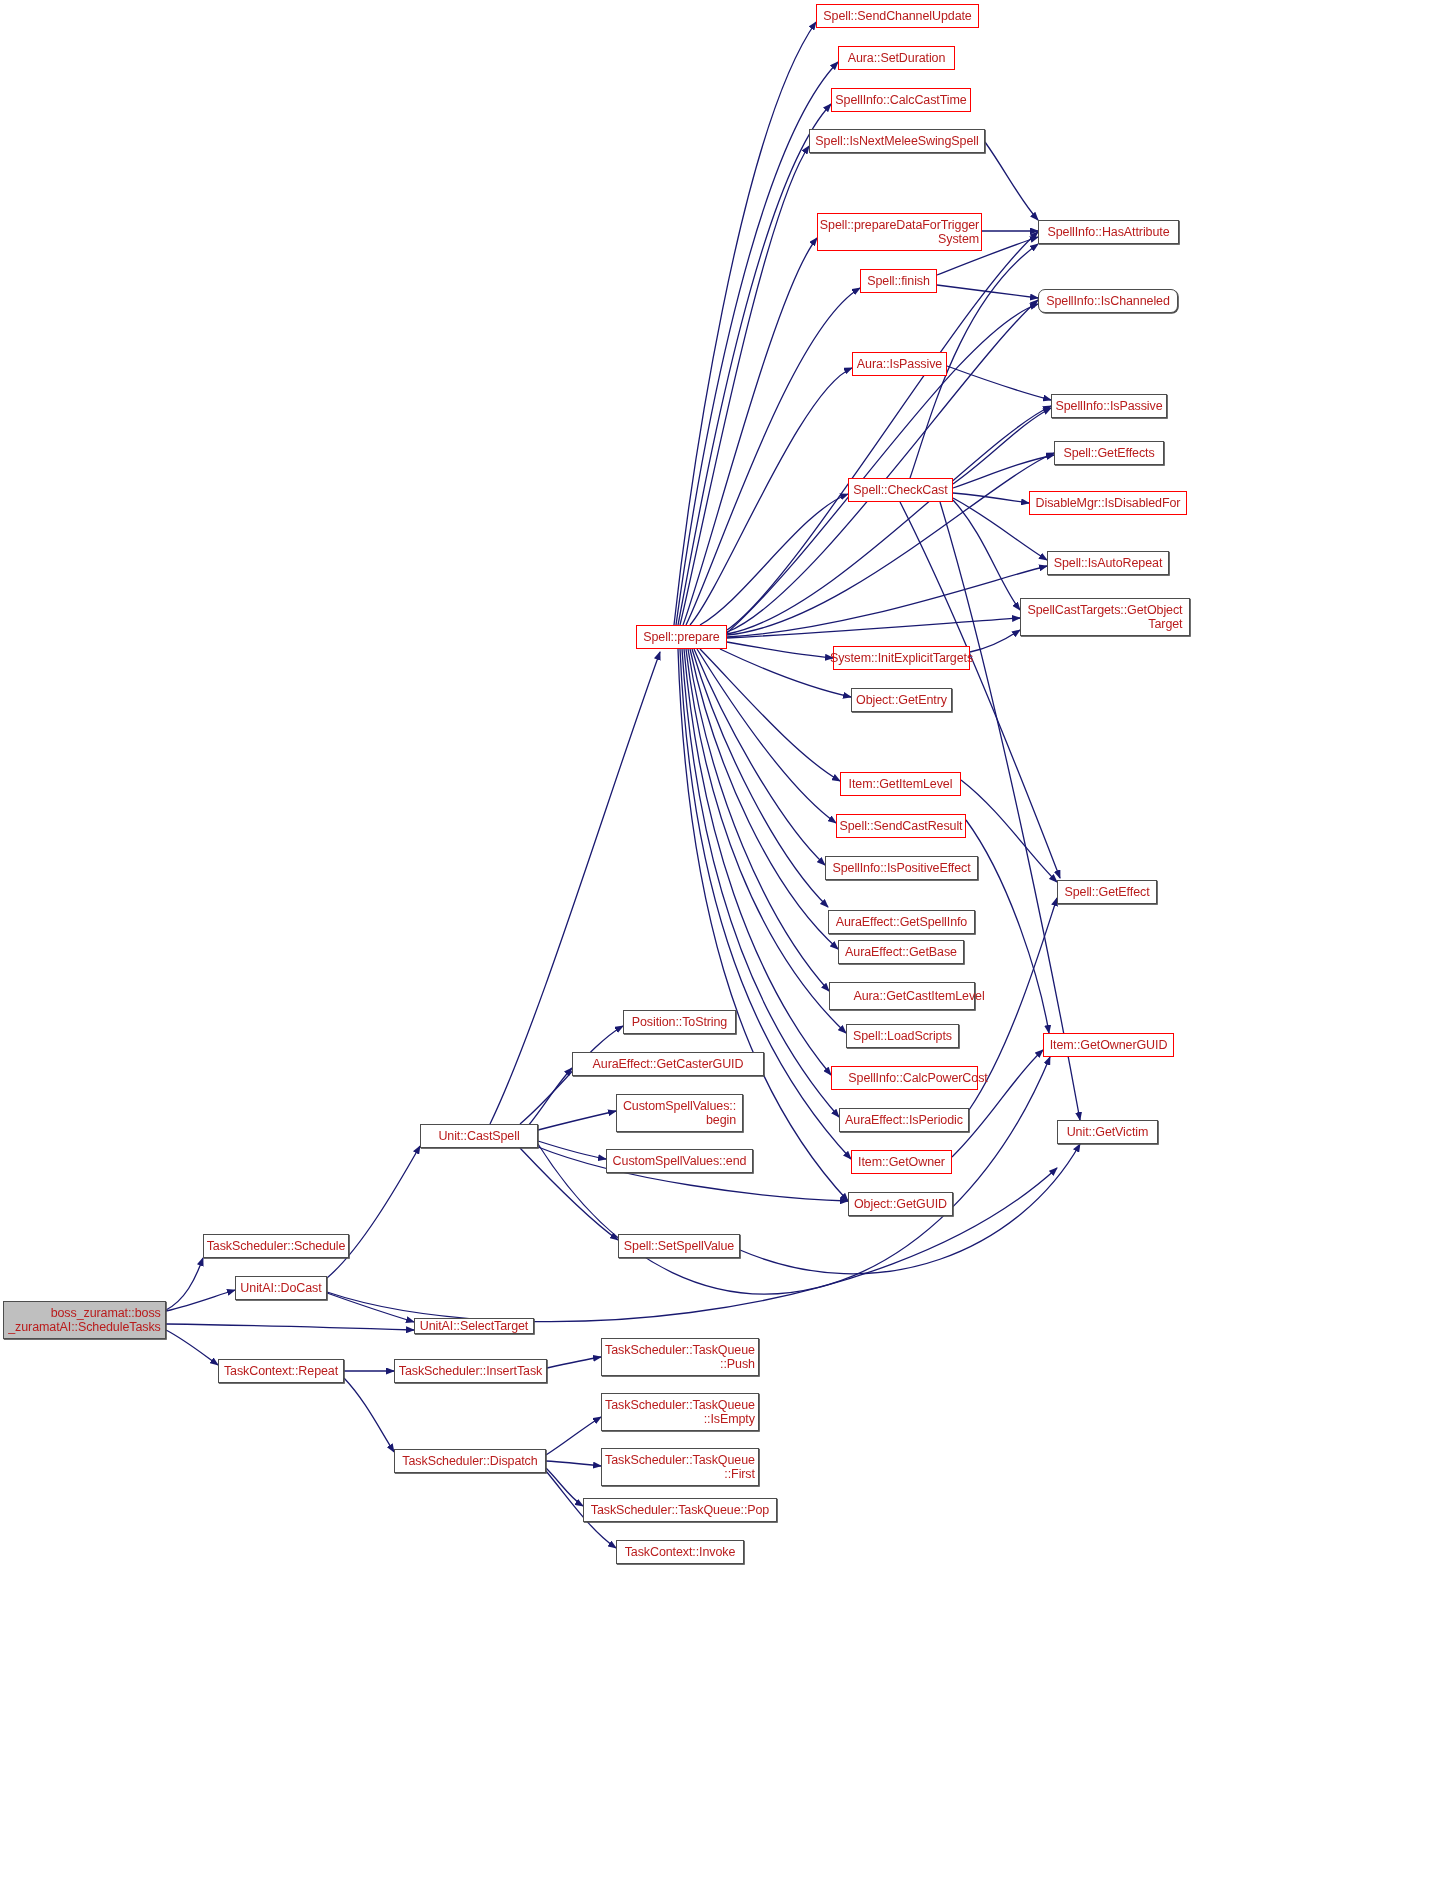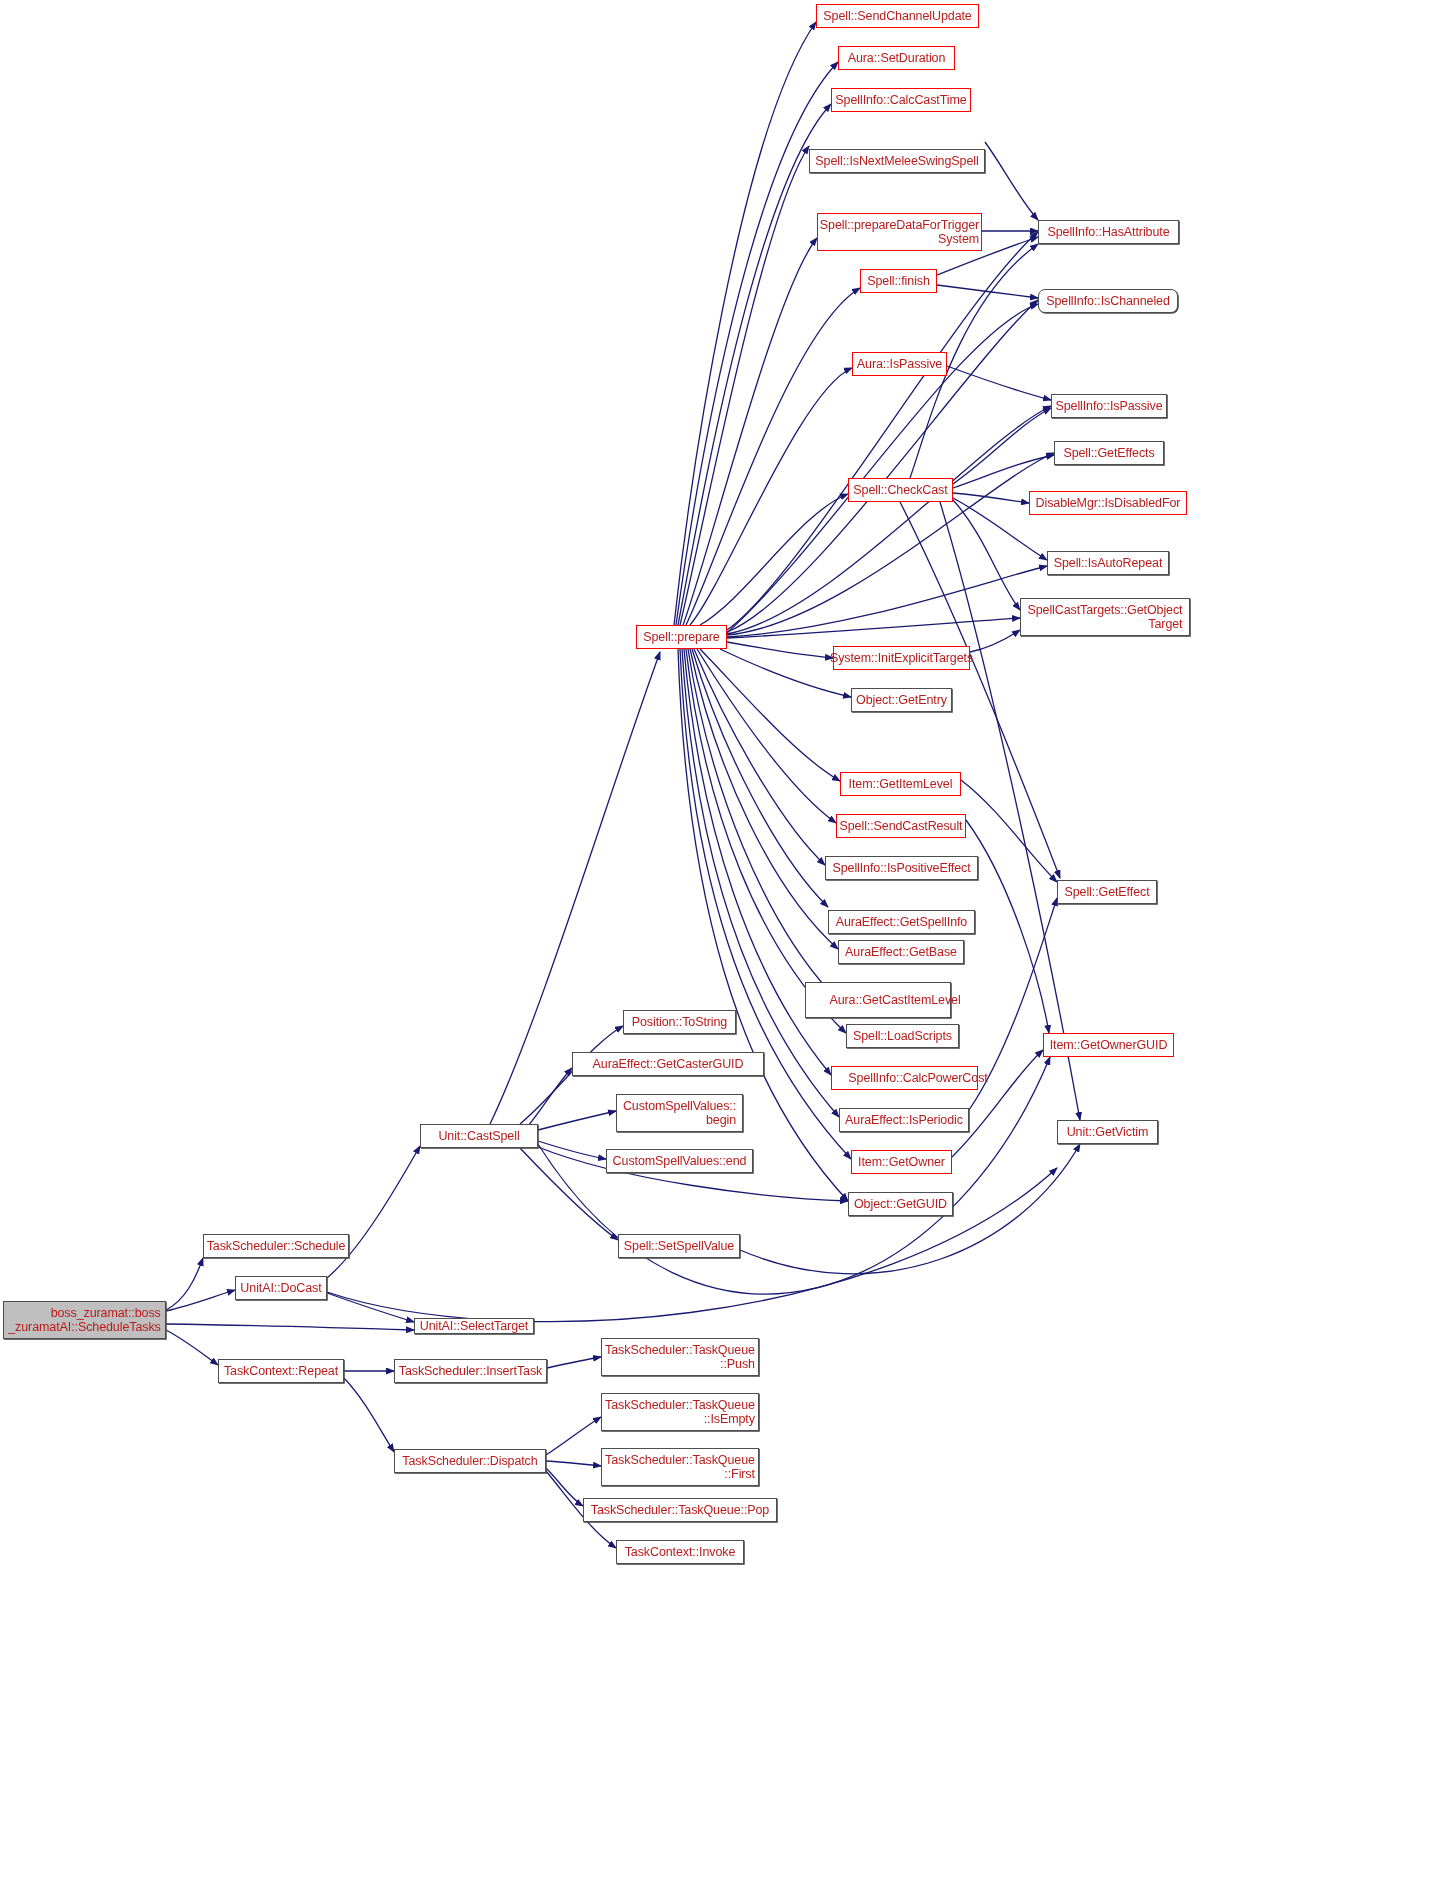--- a/index.html
+++ b/index.html
@@ -128,34 +128,34 @@
     <div class="node black" style="left: 623px; top: 1010px; width: 113px; height: 24px;">Position::ToString</div>
     <div class="node black" style="left: 572px; top: 1052px; width: 192px; height: 24px;">AuraEffect::GetCasterGUID</div>
     <div class="node black" style="left: 616px; top: 1094px; width: 127px; height: 38px;">CustomSpellValues::
 begin</div>
     <div class="node black" style="left: 606px; top: 1149px; width: 147px; height: 24px;">CustomSpellValues::end</div>
     <div class="node black" style="left: 618px; top: 1234px; width: 122px; height: 24px;">Spell::SetSpellValue</div>
     <div class="node red" style="left: 636px; top: 625px; width: 91px; height: 24px;">Spell::prepare</div>
     <div class="node red" style="left: 816px; top: 4px; width: 163px; height: 24px;">Spell::SendChannelUpdate</div>
     <div class="node red" style="left: 838px; top: 46px; width: 117px; height: 24px;">Aura::SetDuration</div>
     <div class="node red" style="left: 831px; top: 88px; width: 140px; height: 24px;">SpellInfo::CalcCastTime</div>
-    <div class="node black" style="left: 809px; top: 129px; width: 176px; height: 24px; margin-top: 20px;">Spell::IsNextMeleeSwingSpell</div>
+    <div class="node black" style="left: 809px; top: 129px; width: 176px; height: 24px;">Spell::IsNextMeleeSwingSpell</div>
     <div class="node red" style="left: 817px; top: 213px; width: 165px; height: 38px;">Spell::prepareDataForTrigger
 System</div>
     <div class="node red" style="left: 860px; top: 269px; width: 77px; height: 24px;">Spell::finish</div>
     <div class="node red" style="left: 852px; top: 352px; width: 95px; height: 24px;">Aura::IsPassive</div>
     <div class="node red" style="left: 848px; top: 478px; width: 105px; height: 24px;">Spell::CheckCast</div>
     <div class="node red" style="left: 833px; top: 646px; width: 137px; height: 24px;">System::InitExplicitTargets</div>
     <div class="node black" style="left: 851px; top: 688px; width: 101px; height: 24px;">Object::GetEntry</div>
     <div class="node red" style="left: 840px; top: 772px; width: 121px; height: 24px;">Item::GetItemLevel</div>
     <div class="node red" style="left: 836px; top: 814px; width: 130px; height: 24px;">Spell::SendCastResult</div>
     <div class="node black" style="left: 825px; top: 856px; width: 153px; height: 24px;">SpellInfo::IsPositiveEffect</div>
     <div class="node black" style="left: 828px; top: 898px; width: 147px; height: 24px; margin-top: 12px;">AuraEffect::GetSpellInfo</div>
     <div class="node black" style="left: 838px; top: 940px; width: 126px; height: 24px;">AuraEffect::GetBase</div>
-    <div class="node black" style="left: 805px; top: 982px; width: 146px; height: 36px; padding-left: 37px;">Aura::GetCastItemLevel</div>
+    <div class="node black" style="left: 829px; top: 982px; width: 146px; height: 28px; padding-left: 37px;">Aura::GetCastItemLevel</div>
     <div class="node black" style="left: 846px; top: 1024px; width: 113px; height: 24px;">Spell::LoadScripts</div>
     <div class="node red" style="left: 831px; top: 1066px; width: 147px; height: 24px; padding-left: 30px;">SpellInfo::CalcPowerCost</div>
     <div class="node black" style="left: 839px; top: 1108px; width: 130px; height: 24px;">AuraEffect::IsPeriodic</div>
     <div class="node red" style="left: 851px; top: 1150px; width: 101px; height: 24px;">Item::GetOwner</div>
     <div class="node black" style="left: 848px; top: 1192px; width: 105px; height: 24px;">Object::GetGUID</div>
     <div class="node black" style="left: 1038px; top: 220px; width: 141px; height: 24px;">SpellInfo::HasAttribute</div>
     <div class="node black" style="left: 1038px; top: 289px; width: 140px; height: 24px; border-radius: 7px;">SpellInfo::IsChanneled</div>
     <div class="node black" style="left: 1051px; top: 394px; width: 116px; height: 24px;">SpellInfo::IsPassive</div>
     <div class="node black" style="left: 1054px; top: 441px; width: 110px; height: 24px;">Spell::GetEffects</div>
     <div class="node red" style="left: 1029px; top: 491px; width: 158px; height: 24px;">DisableMgr::IsDisabledFor</div>

